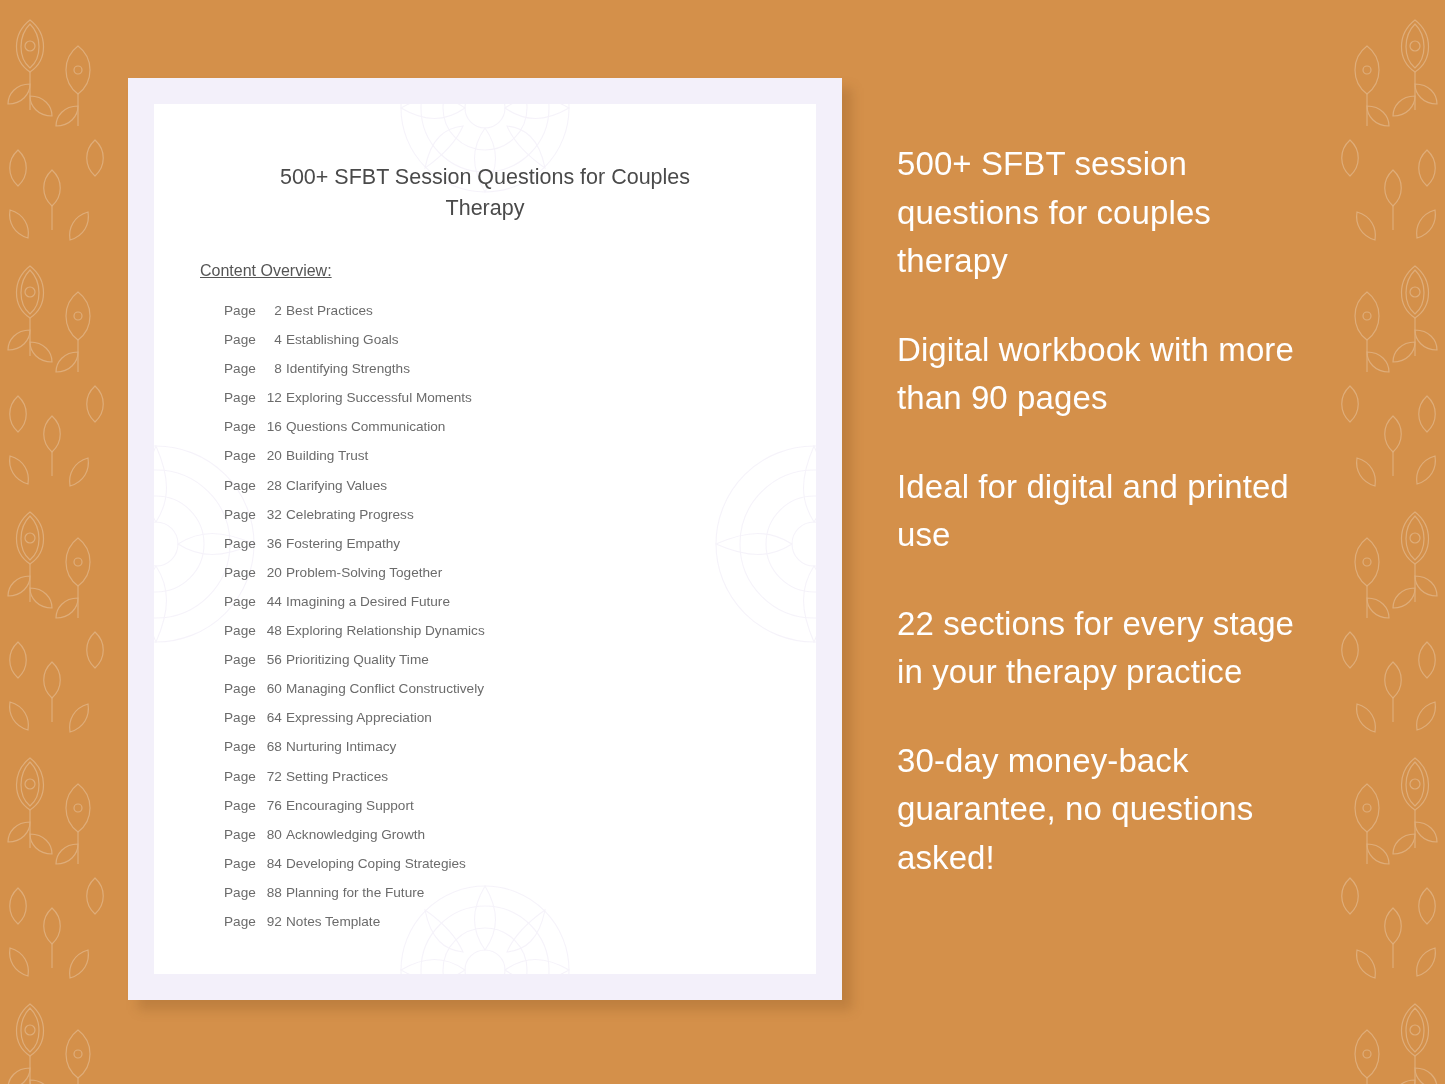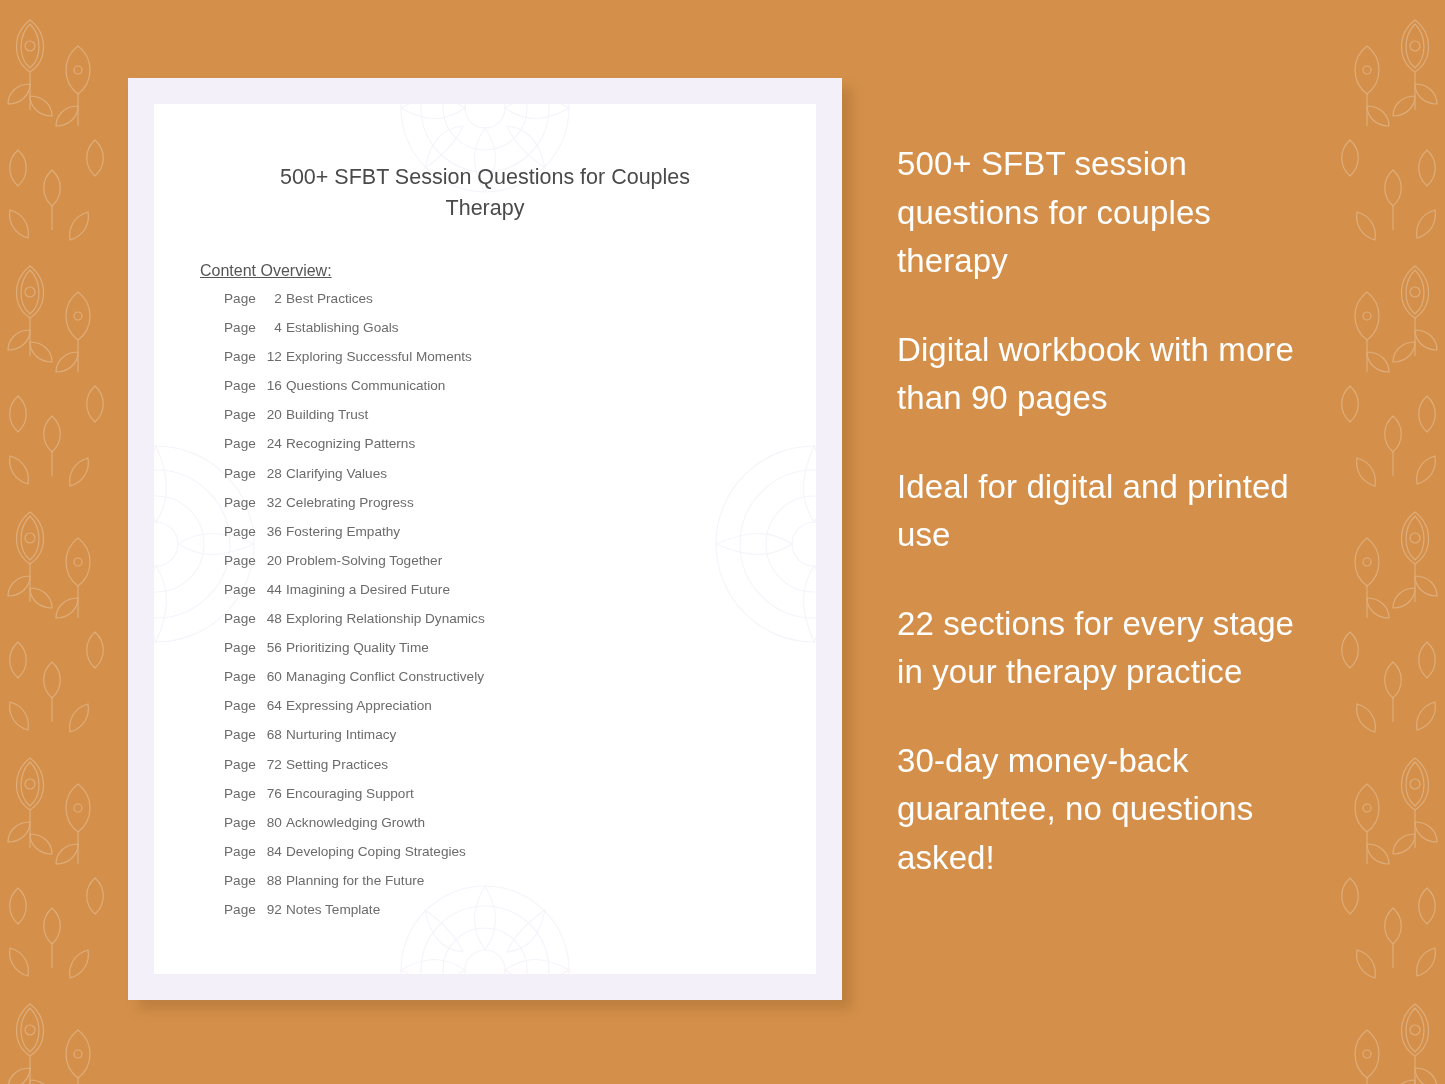--- a/index.html
+++ b/index.html
@@ -78,21 +78,21 @@
   }
   .overview-label {
     position: relative;
     margin: 38px 0 0 46px;
     font-size: 16px;
     color: #555555;
     text-decoration: underline;
   }
   .toc {
     position: relative;
-    margin: 4px 0 0 70px;
+    margin: 16px 0 0 70px;
     list-style: none;
     padding: 0;
   }
   .toc li {
     display: flex;
     font-size: 13.6px;
     color: #6b6b6b;
     line-height: 29.1px;
     white-space: nowrap;
   }
@@ -261,34 +261,34 @@
       <ul class="toc">
           <li>
             <span class="pg"><span>Page</span><span class="pgnum">2</span></span>
             <span class="ttl">Best Practices</span>
           </li>
           <li>
             <span class="pg"><span>Page</span><span class="pgnum">4</span></span>
             <span class="ttl">Establishing Goals</span>
           </li>
           <li>
+            <span class="pg"><span>Page</span><span class="pgnum">8</span></span>
+            <span class="ttl">Identifying Strengths</span>
+          </li>
+          <li>
             <span class="pg"><span>Page</span><span class="pgnum">12</span></span>
             <span class="ttl">Exploring Successful Moments</span>
           </li>
           <li>
             <span class="pg"><span>Page</span><span class="pgnum">16</span></span>
             <span class="ttl">Questions Communication</span>
           </li>
           <li>
             <span class="pg"><span>Page</span><span class="pgnum">20</span></span>
             <span class="ttl">Building Trust</span>
-          </li>
-          <li>
-            <span class="pg"><span>Page</span><span class="pgnum">24</span></span>
-            <span class="ttl">Recognizing Patterns</span>
           </li>
           <li>
             <span class="pg"><span>Page</span><span class="pgnum">28</span></span>
             <span class="ttl">Clarifying Values</span>
           </li>
           <li>
             <span class="pg"><span>Page</span><span class="pgnum">32</span></span>
             <span class="ttl">Celebrating Progress</span>
           </li>
           <li>

